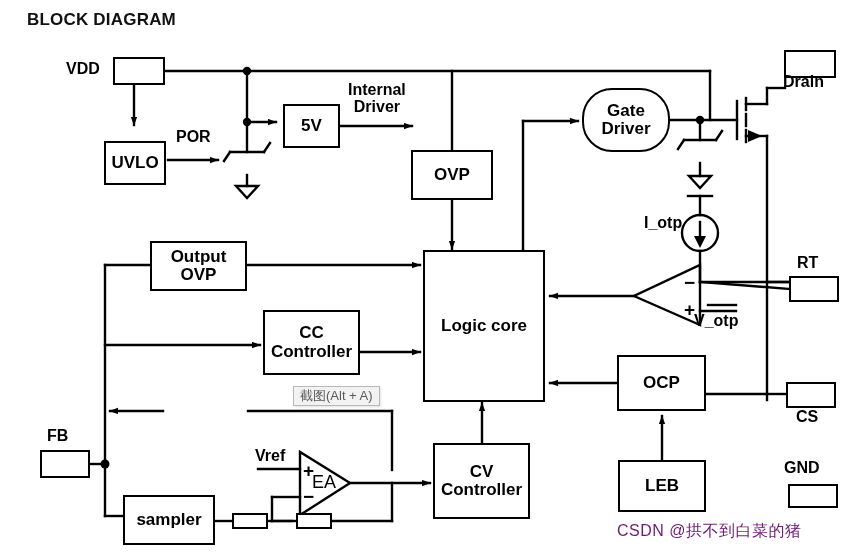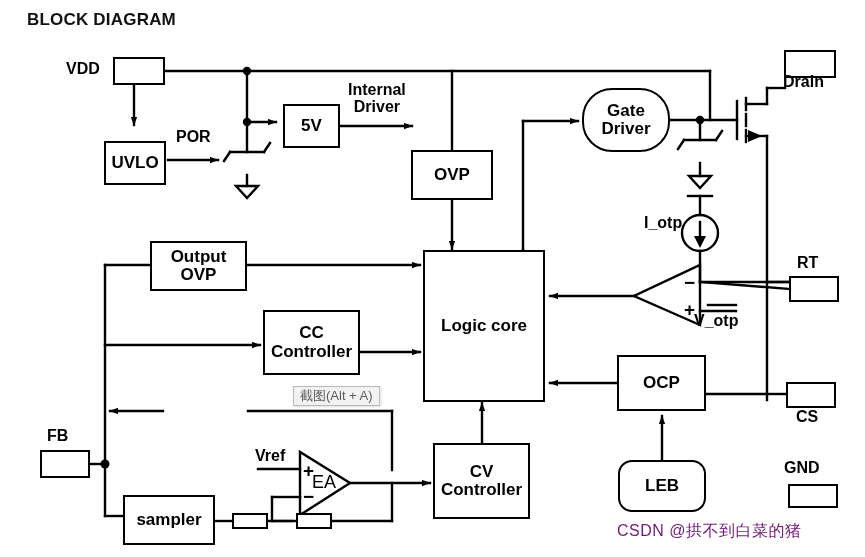--- a/index.html
+++ b/index.html
@@ -285,21 +285,21 @@
 Controller</div>
 
 
   <div class="block" style="left:423px; top:250px; width:122px; height:152px;">Logic core</div>
 
   <div class="block" style="left:433px; top:443px; width:97px; height:76px;">CV
 Controller</div>
 
   <div class="block" style="left:617px; top:355px; width:89px; height:56px;">OCP</div>
 
-  <div class="block" style="left:618px; top:460px; width:88px; height:52px;border-radius:14px;">LEB</div>
+  <div class="block" style="left:618px; top:460px; width:88px; height:52px;">LEB</div>
 
   <div class="block" style="left:123px; top:495px; width:92px; height:50px;">sampler</div>
 
   <div class="res" style="left:232px; top:513px; width:36px; height:16px;"></div>
   <div class="res" style="left:296px; top:513px; width:36px; height:16px;"></div>
 
   <div class="lbl" style="left:176px; top:129px;">POR</div>
 
   <div class="lbl" style="left:348px; top:82px; text-align:center;">Internal
 Driver</div>

